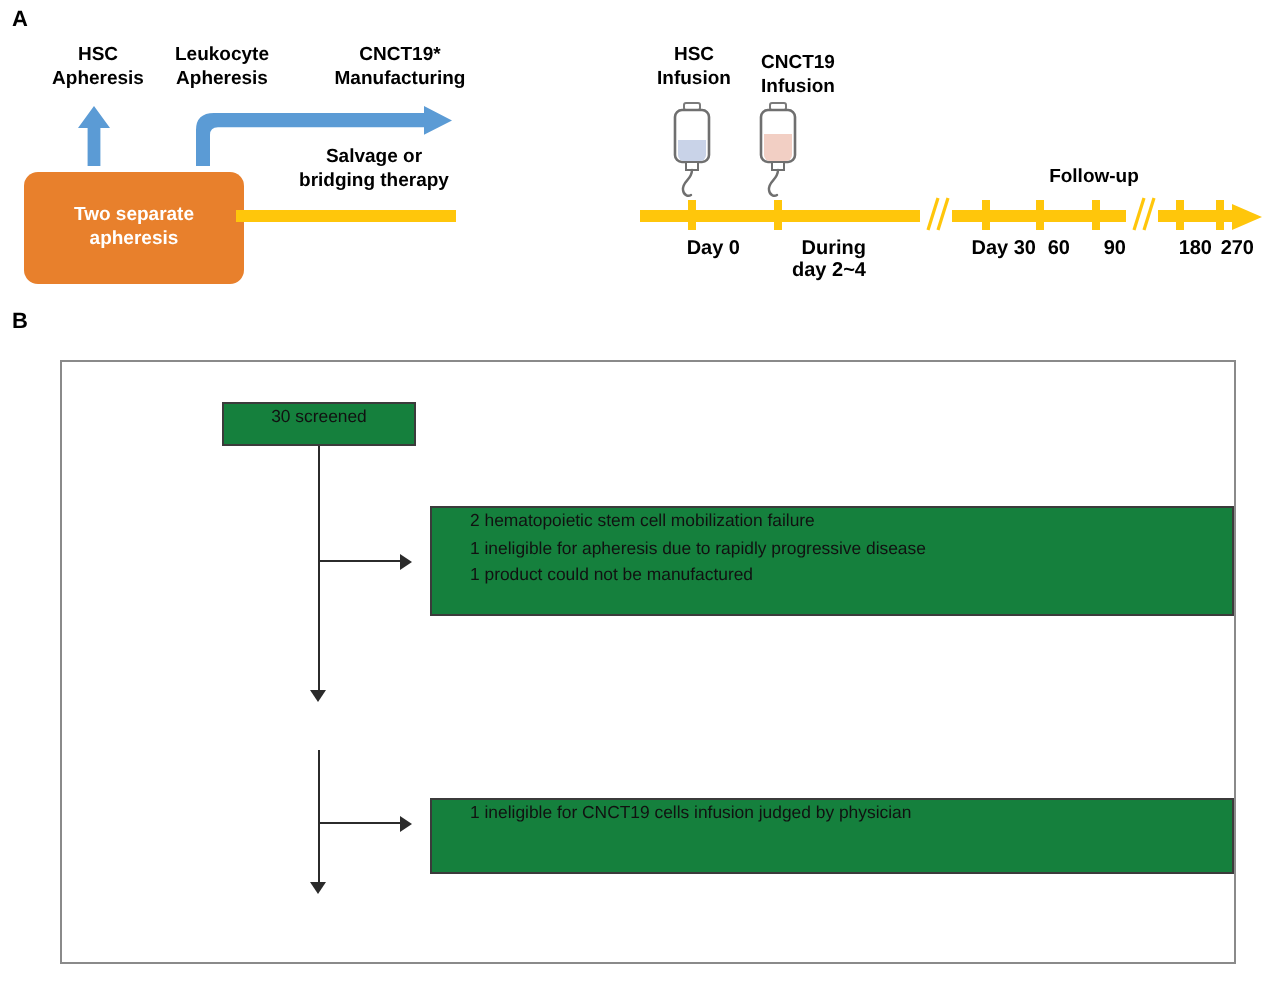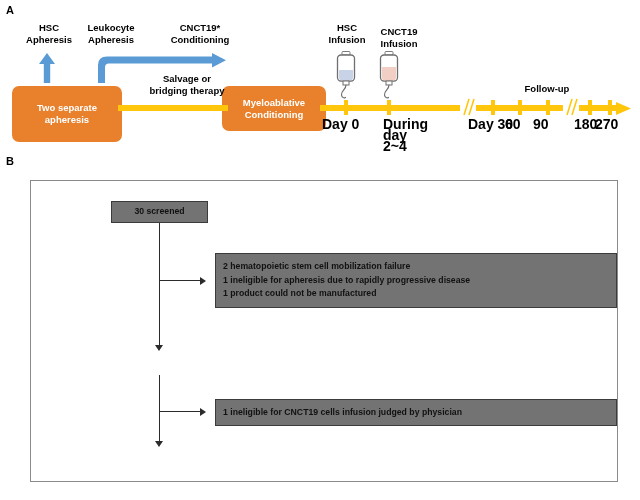--- a/index.html
+++ b/index.html
@@ -47,24 +47,24 @@
     height:6px;
   }
   .tick{
     position:absolute;
     background:#FFC60B;
     width:4px;
     height:15px;
   }
   .tick-label{
     position:absolute;
-    font-size:14px;
+    font-size:10px;
     font-weight:bold;
     line-height:11px;
-    text-align:left;
+    text-align:right;
     white-space:pre-line;
   }
   .axis-break{
     position:absolute;
     width:16px;height:18px;
   }
   .mid-label{
     position:absolute;
     font-size:9.5px;
     font-weight:bold;
@@ -77,31 +77,30 @@
   #panel-b{
     position:absolute;
     left:30px;top:180px;
     width:586px;height:300px;
     border:1px solid #8a8a8a;
     background:#fff;
   }
   .fbox{
     position:absolute;
     border:1px solid #3b3b3b;
-    background:#737373;
+    background:#15803d;
     font-size:8.7px;
     line-height:13.5px;
     color:#111;
     box-sizing:border-box;
     display:flex;
-    align-items:center;
-    font-weight:bold;
+    align-items:flex-start;
   }
   .fbox.center{justify-content:center;}
-  .fbox.left{justify-content:flex-start;padding-left:7px;}
+  .fbox.left{justify-content:flex-start;padding-left:19px;}
   .fbox .multi{white-space:pre-line;width:100%;}
   .vline{position:absolute;background:#2b2b2b;width:1.4px;}
   .hline{position:absolute;background:#2b2b2b;height:1.4px;}
   .arrow-down{
     position:absolute;
     width:0;height:0;
     border-left:4px solid transparent;
     border-right:4px solid transparent;
     border-top:6px solid #2b2b2b;
   }
@@ -118,40 +117,38 @@
 
 <div class="panel-letter" style="left:6px;top:4px;">A</div>
 
 <div id="panel-a">
 
   <div class="hdr-label" style="left:14px;top:22px;width:70px;">HSC
 Apheresis</div>
   <div class="hdr-label" style="left:72px;top:22px;width:78px;">Leukocyte
 Apheresis</div>
   <div class="hdr-label" style="left:148px;top:22px;width:104px;">CNCT19*
-Conditioning</div>
+Manufacturing</div>
   <div class="hdr-label" style="left:320px;top:22px;width:54px;">HSC
 Infusion</div>
   <div class="hdr-label" style="left:368px;top:26px;width:62px;">CNCT19
 Infusion</div>
 
   <svg class="arrow-up-svg" style="position:absolute;left:36px;top:52px;" width="22" height="32" viewBox="0 0 22 32">
     <path d="M11 1 L19 12 L14.2 12 L14.2 31 L7.8 31 L7.8 12 L3 12 Z" fill="#5B9BD5"></path>
   </svg>
 
   <svg class="arrow-elbow-svg" style="position:absolute;left:88px;top:52px;" width="140" height="32" viewBox="0 0 140 32">
     <path d="M96 1 L96 7.6 L103 7.6 L103 5 L103 5 Z" fill="none"></path>
     <path d="M95 3.2 L95 13.2 L104 13.2 L104 3.2 Z" fill="none"></path>
     <path d="M10 31 L10 13 Q10 4.5 19 4.5 L124 4.5 L124 1 L138 8.2 L124 15.4 L124 11.6 L21 11.6 Q17 11.6 17 15.5 L17 31 Z" fill="#5B9BD5"></path>
   </svg>
 
   <div class="orange-box" style="left:12px;top:86px;width:110px;height:56px;">Two separate
 apheresis</div>
-  <div class="orange-box" style="left:222px;top:86px;width:104px;height:45px;">Myeloablative
-Conditioning</div>
 
   <div class="mid-label" style="left:132px;top:73px;width:110px;">Salvage or
 bridging therapy</div>
 
   <div class="timeline-bar" style="left:118px;top:105px;width:110px;"></div>
 
   <div class="timeline-bar" style="left:320px;top:105px;width:300px;"></div>
 
   <svg style="position:absolute;left:616px;top:101.5px;" width="16" height="13" viewBox="0 0 16 13">
     <path d="M0 0 L15 6.5 L0 13 Z" fill="#FFC60B"></path>
@@ -224,17 +221,17 @@
 1 product could not be manufactured</span>
   </div>
 
 
   <div class="vline" style="left:128px;top:194px;height:68px;"></div>
   <div class="arrow-down" style="left:124px;top:260px;"></div>
 
   <div class="hline" style="left:128px;top:230px;width:42px;"></div>
   <div class="arrow-right" style="left:169px;top:226.5px;"></div>
 
-  <div class="fbox left" style="left:184px;top:218px;width:402px;height:27px;">
+  <div class="fbox left" style="left:184px;top:218px;width:402px;height:38px;">
     <span class="multi">1 ineligible for CNCT19 cells infusion judged by physician</span>
   </div>
 
 </div>
 
 </body></html>

